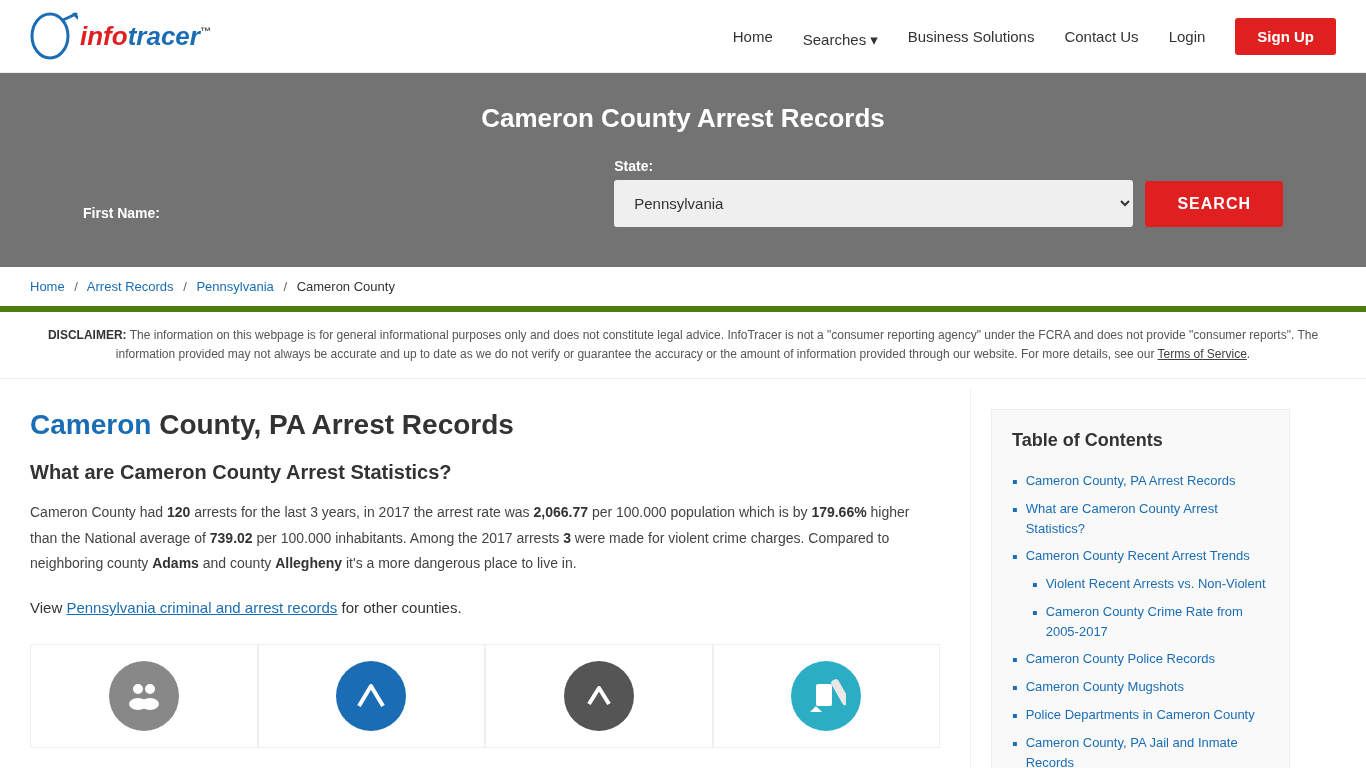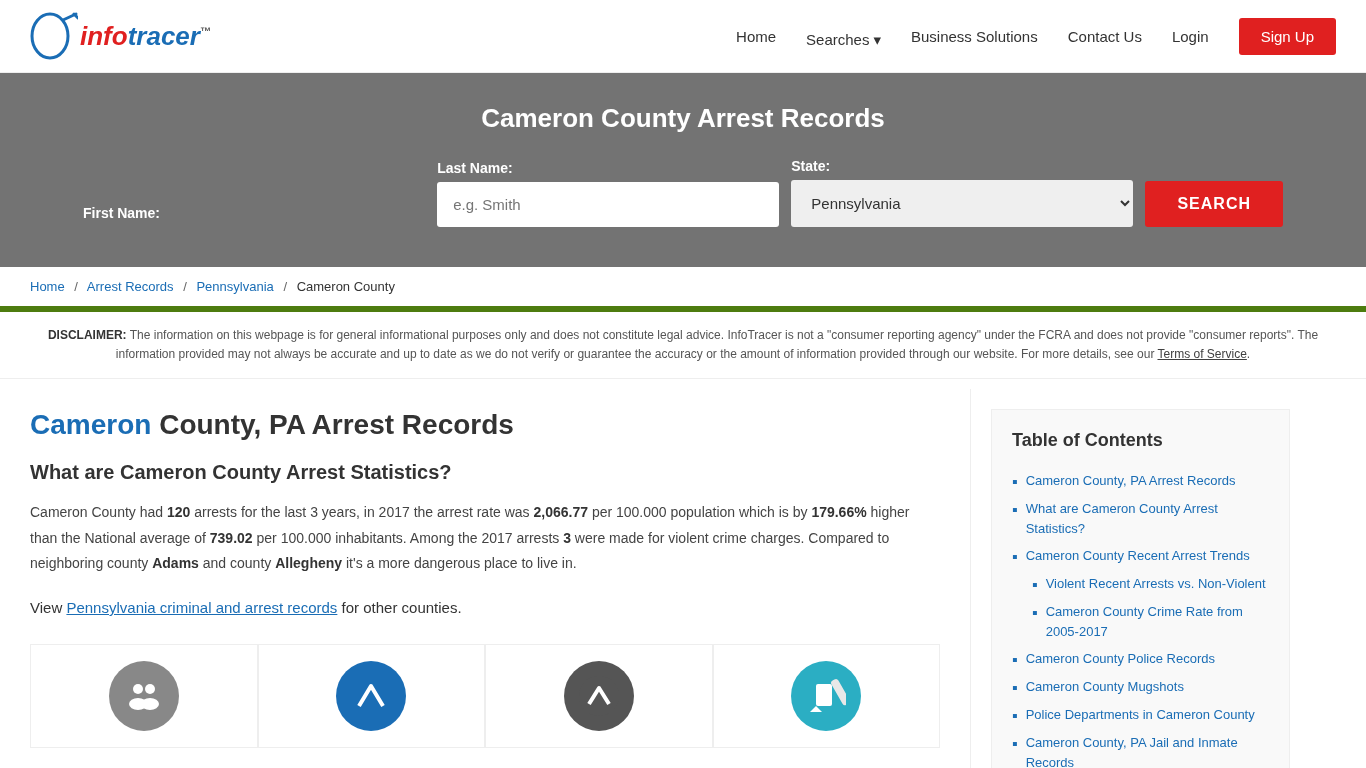--- a/index.html
+++ b/index.html
@@ -41,21 +41,21 @@
       cursor: pointer;
       background: none;
       border: none;
     }
     .nav-btn-signup {
       background: #e02020;
       color: #fff;
       border: none;
       padding: 10px 22px;
       font-size: 15px;
-      font-weight: normal;
+      font-weight: bold;
       border-radius: 3px;
       cursor: pointer;
     }
 
     
     .hero {
       background: #737373;
       padding: 30px 40px 40px;
       text-align: center;
     }
@@ -283,24 +283,20 @@
     <button class="nav-btn-login">Login</button>
     <button class="nav-btn-signup">Sign Up</button>
   </nav>
 </header>
 
 <section class="hero">
   <h1 class="hero-title">Cameron County Arrest Records</h1>
   <form class="search-form">
     <div class="form-group">
       <label class="form-label">First Name:</label>
-    </div>
-    <div class="form-group">
-      <label class="form-label">Last Name:</label>
-      <input class="form-input" type="text" placeholder="e.g. Smith" style="">
     </div>
     <div class="form-group">
       <label class="form-label">State:</label>
       <select class="form-select">
         <option>Pennsylvania</option>
         <option>Alabama</option>
         <option>Alaska</option>
         <option>Arizona</option>
         <option>California</option>
         <option>Florida</option>

